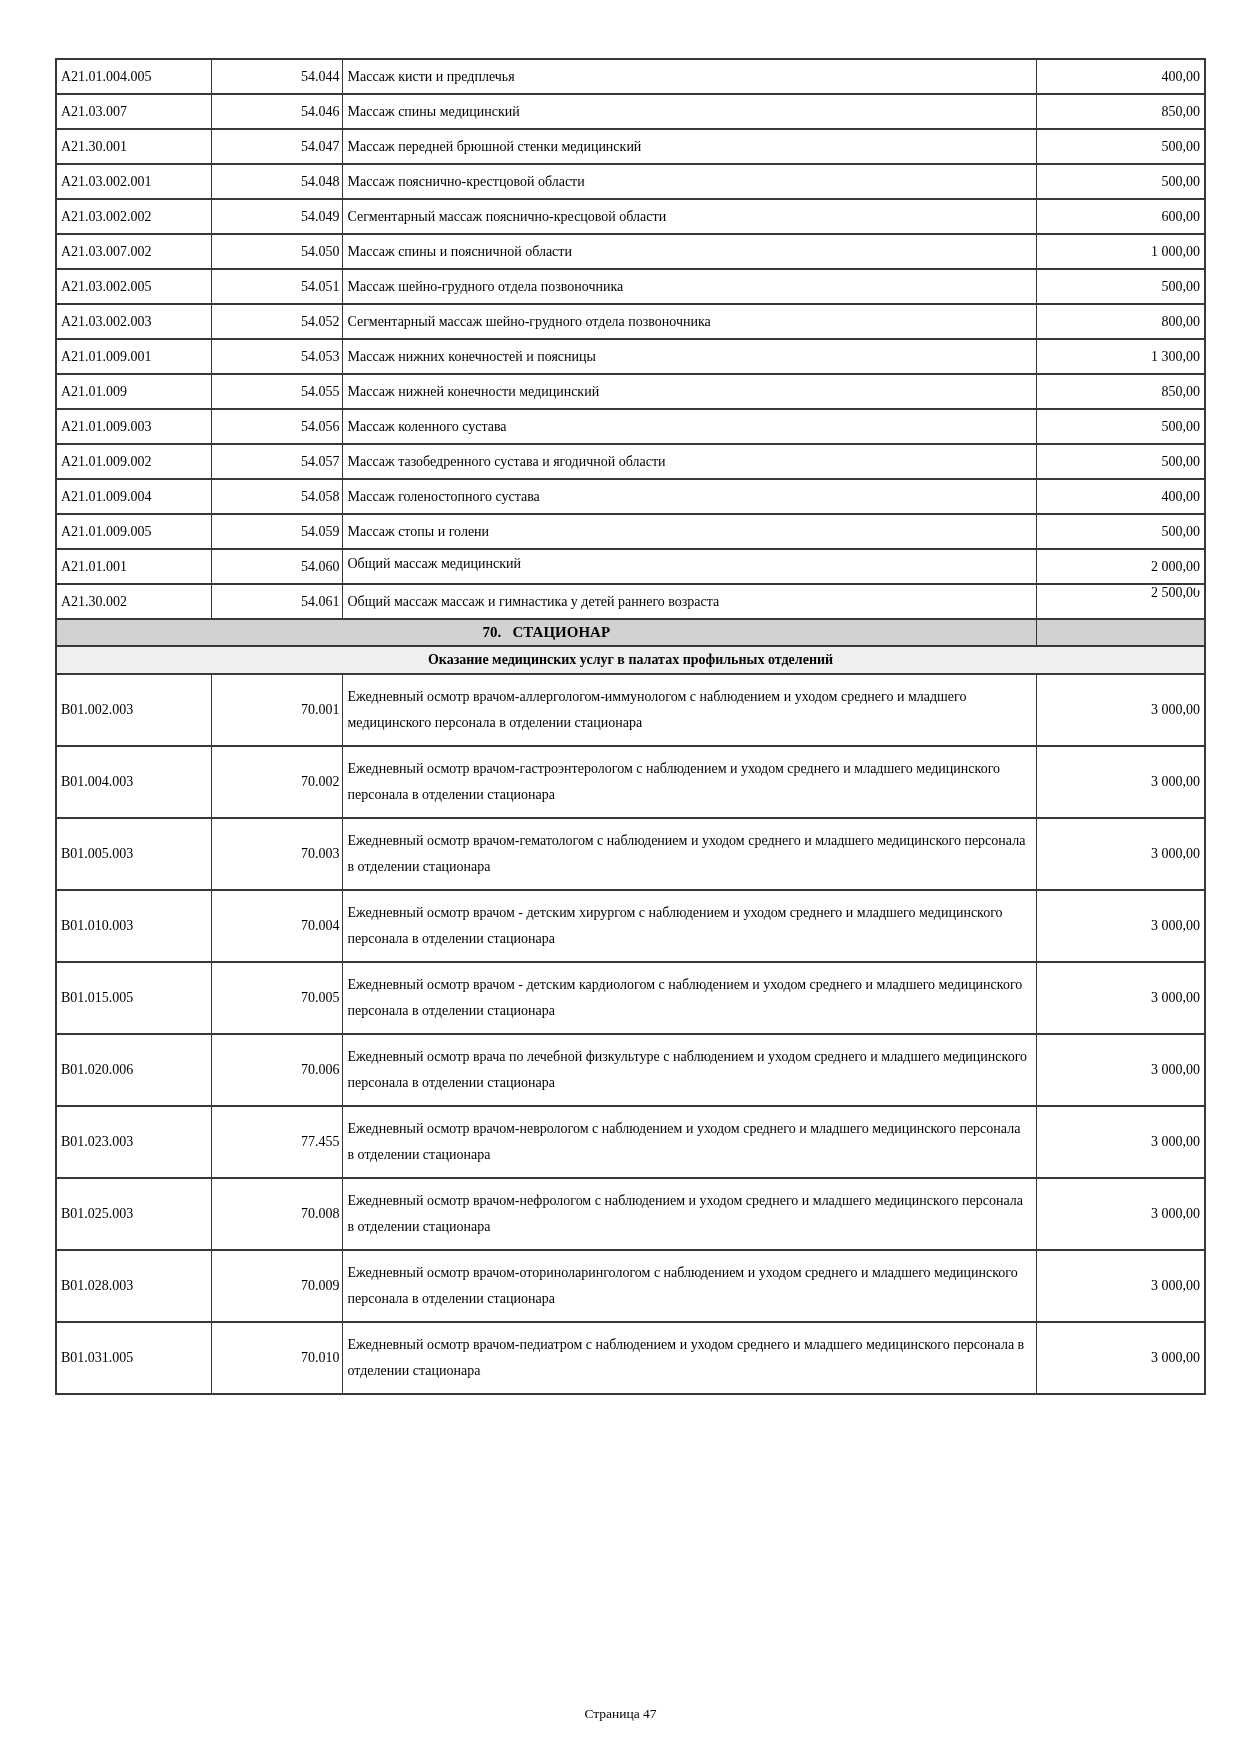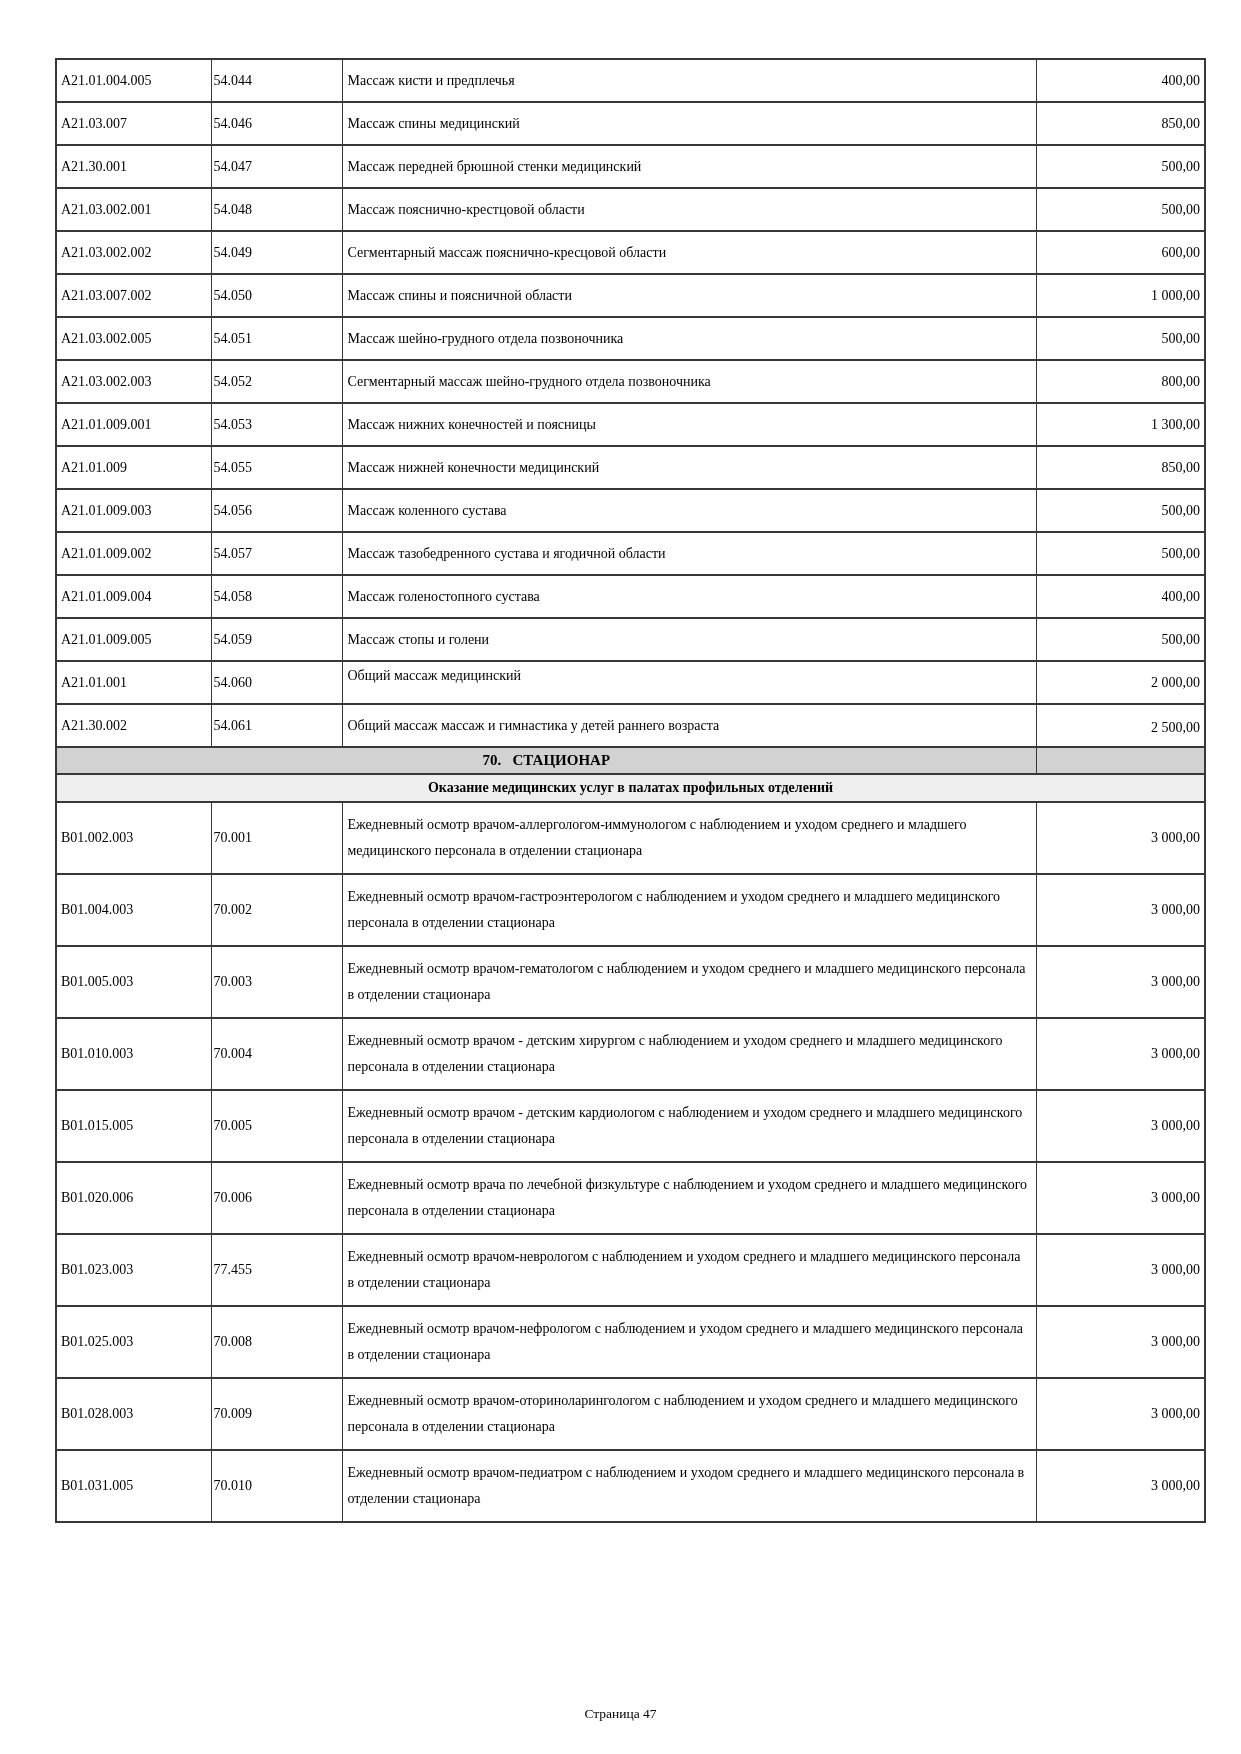--- a/index.html
+++ b/index.html
@@ -24,28 +24,28 @@
   }
   .price-table td {
     border-left: 1px solid var(--border-c, #383838);
     border-right: 1px solid var(--border-c, #383838);
     border-top: 2px solid var(--border-c, #383838);
     border-bottom: 2px solid var(--border-c, #383838);
     font-size: 14px;
     vertical-align: middle;
     overflow: hidden;
   }
-  tr.service { height: 43px; }
+  tr.service { height: 35px; }
   tr.service.tall { height: 72px; }
   td.c-code  { text-align: left;  padding: 0 2px 0 4px; }
-  td.c-num   { text-align: left; padding: 0 2px; }
+  td.c-num   { text-align: right; padding: 0 2px; }
   td.c-desc  { text-align: left;  padding: 0 8px 0 5px; line-height: 26px; }
   td.c-price { text-align: right; padding: 0 4px 0 2px; }
   tr.desc-top td.c-desc { vertical-align: top; padding-top: 1px; }
-  tr.price-bottom td.c-price { vertical-align: bottom; padding-bottom: 10px; border-radius: 23px; }
+  tr.price-bottom td.c-price { vertical-align: bottom; padding-bottom: 17px; border-radius: 23px; }
   tr.section-row { height: 27px; }
   tr.section-row td {
     background: var(--section-bg, #d2d2d2);
     font-weight: bold;
     text-align: center;
     font-size: 15px;
   }
   tr.subsection-row { height: 28px; }
   tr.subsection-row td {
     background: var(--subsection-bg, #efefef);

